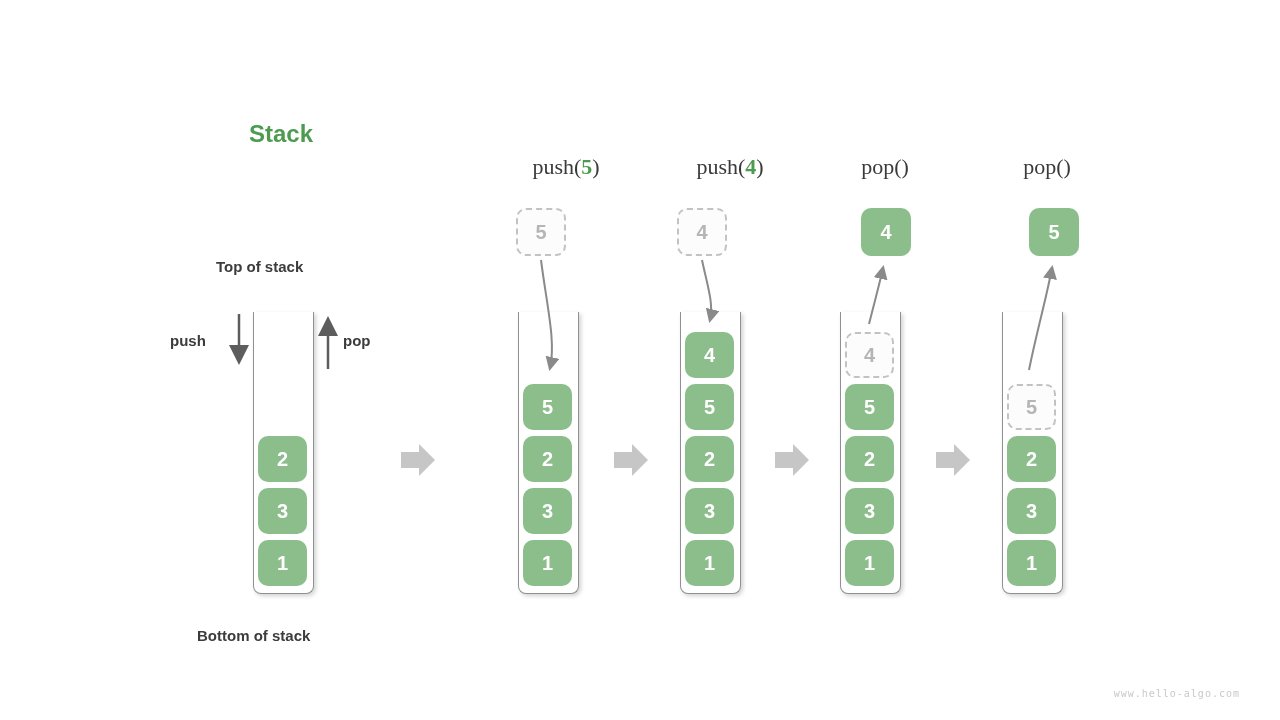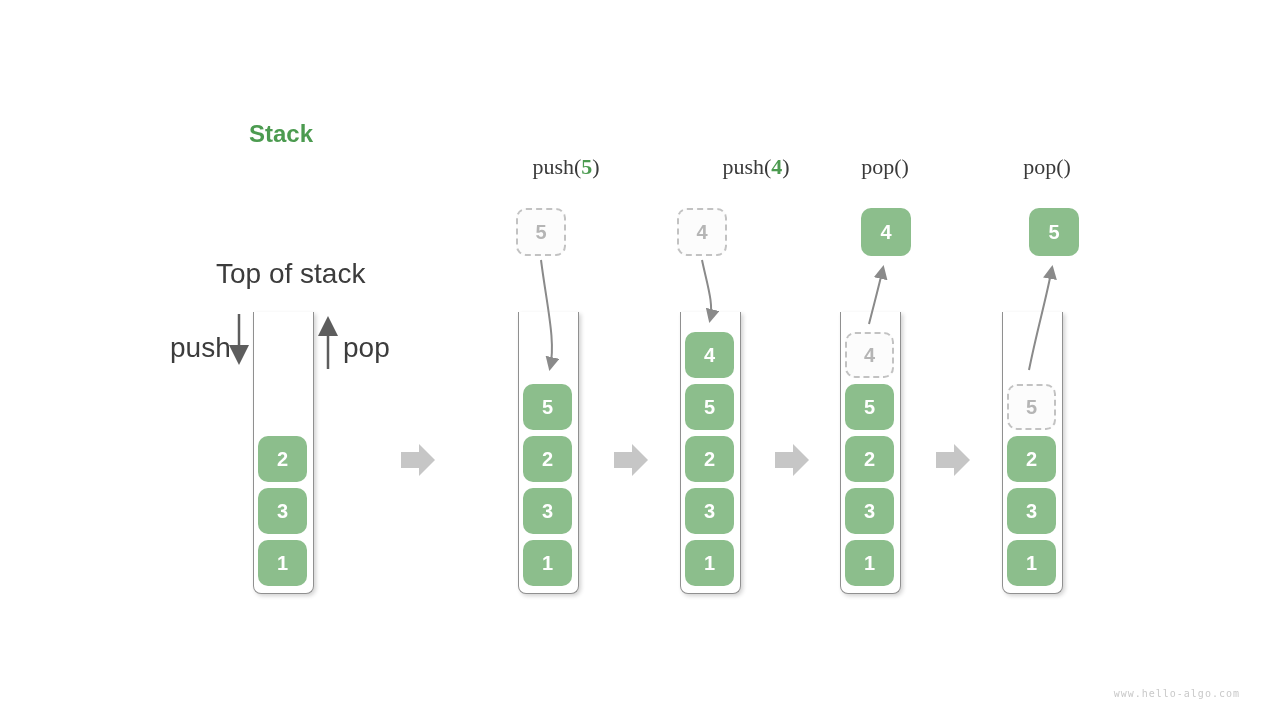--- a/index.html
+++ b/index.html
@@ -17,21 +17,21 @@
   html,body{margin:0;padding:0;background:#fff;}
   .canvas{
     position:relative;width:1280px;height:720px;background:#ffffff;
     font-family:"Liberation Sans",sans-serif;overflow:hidden;margin-top:12px;
   }
   .title{
     position:absolute;left:249px;top:108px;
     font-size:24px;font-weight:bold;color:var(--accent-green);
   }
   .label{
-    position:absolute;font-size:28px;font-weight:normal;color:var(--text-dark);
+    position:absolute;font-size:15px;font-weight:bold;color:var(--text-dark);
   }
   .top-label{left:216px;top:246px;}
   .bottom-label{left:197px;top:615px;}
   .push-label{left:170px;top:320px;}
   .pop-label{left:343px;top:320px;text-align:center;}
   .op{
     position:absolute;top:142px;transform:translateX(-50%);
     font-family:Liberation Serif, serif;
     font-size:22px;color:#3a3a3a;white-space:nowrap;
   }
@@ -69,25 +69,26 @@
   }
 </style>
 </head>
 <body>
 
 <div class="canvas">
 
   <div class="title">Stack</div>
 
   <div class="label top-label">Top of stack</div>
+  <div class="label bottom-label">Bottom of stack</div>
   <div class="label push-label">push</div>
   <div class="label pop-label">pop</div>
 
   <div class="op" style="left:566px"><span>push(</span><span class="arg">5</span><span>)</span></div>
-  <div class="op" style="left:756px"><span>push(</span><span class="arg">4</span><span>)</span></div>
+  <div class="op" style="left:730px"><span>push(</span><span class="arg">4</span><span>)</span></div>
   <div class="op" style="left:885px"><span>pop()</span><span class="arg"></span><span></span></div>
   <div class="op" style="left:1047px"><span>pop()</span><span class="arg"></span><span></span></div>
 
   <div class="cell float ghost" style="left:516px">
       <span>5</span>
     </div>
   <div class="cell float ghost" style="left:677px">
       <span>4</span>
     </div>
   <div class="cell float" style="left:861px">

